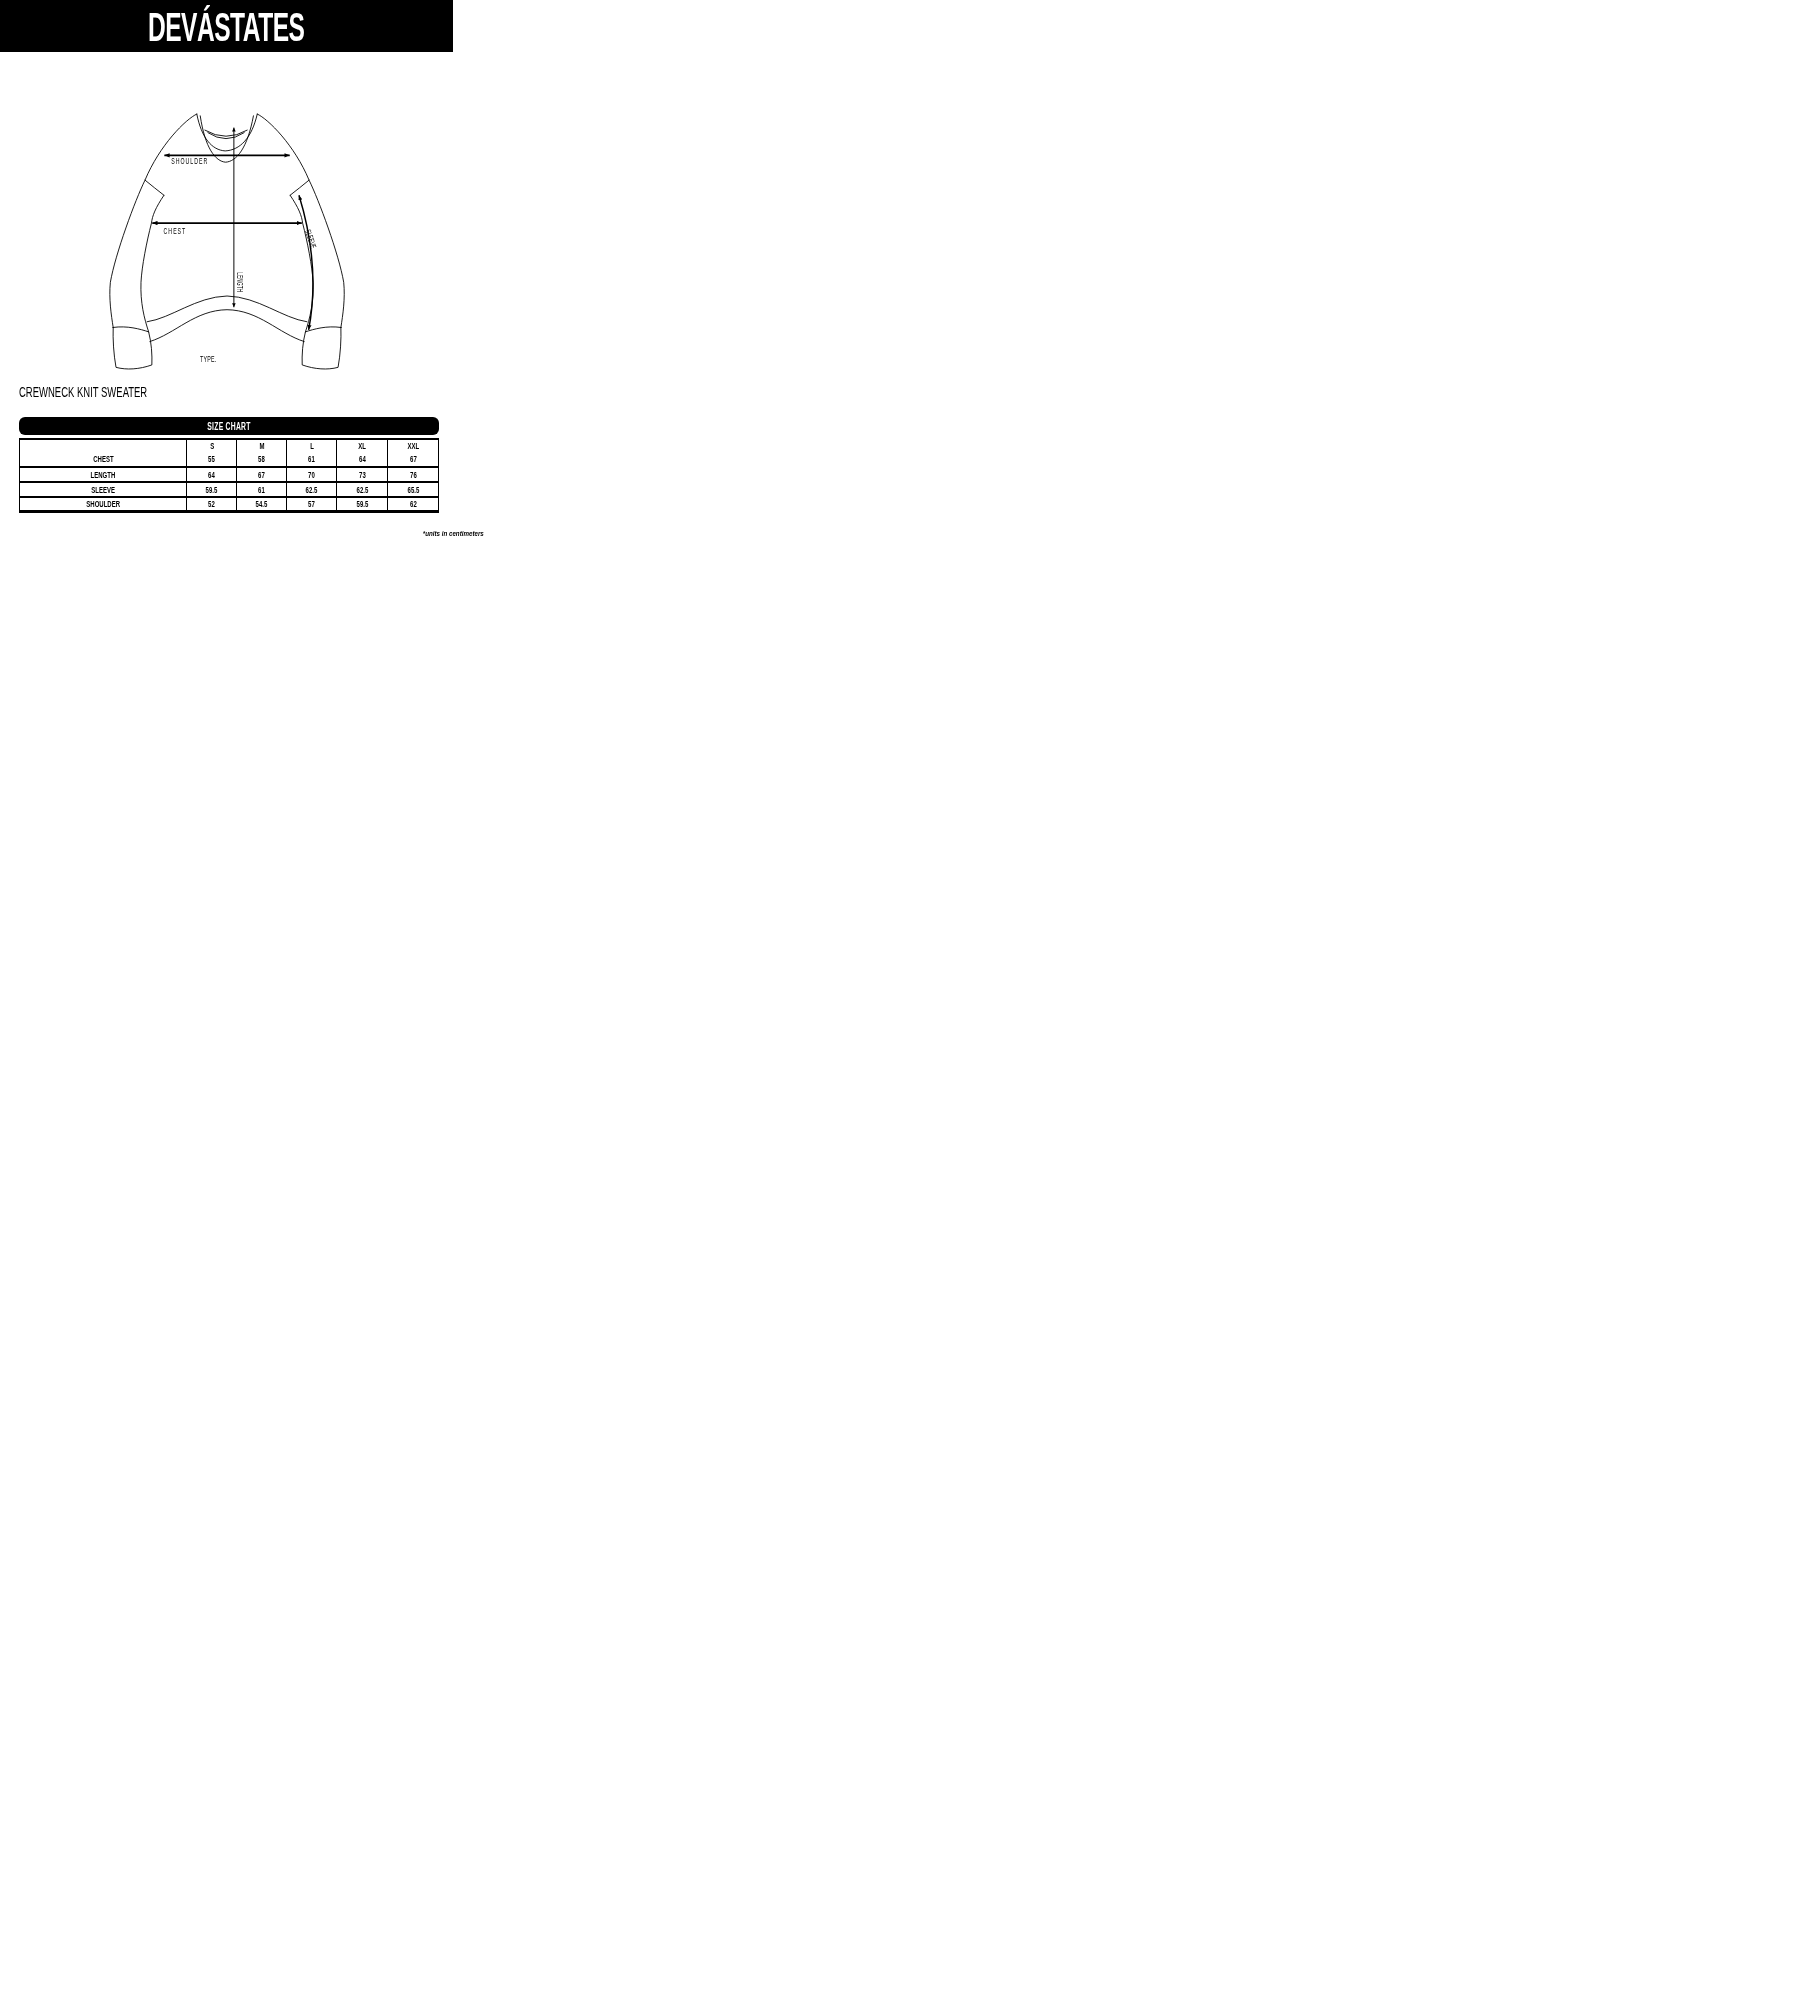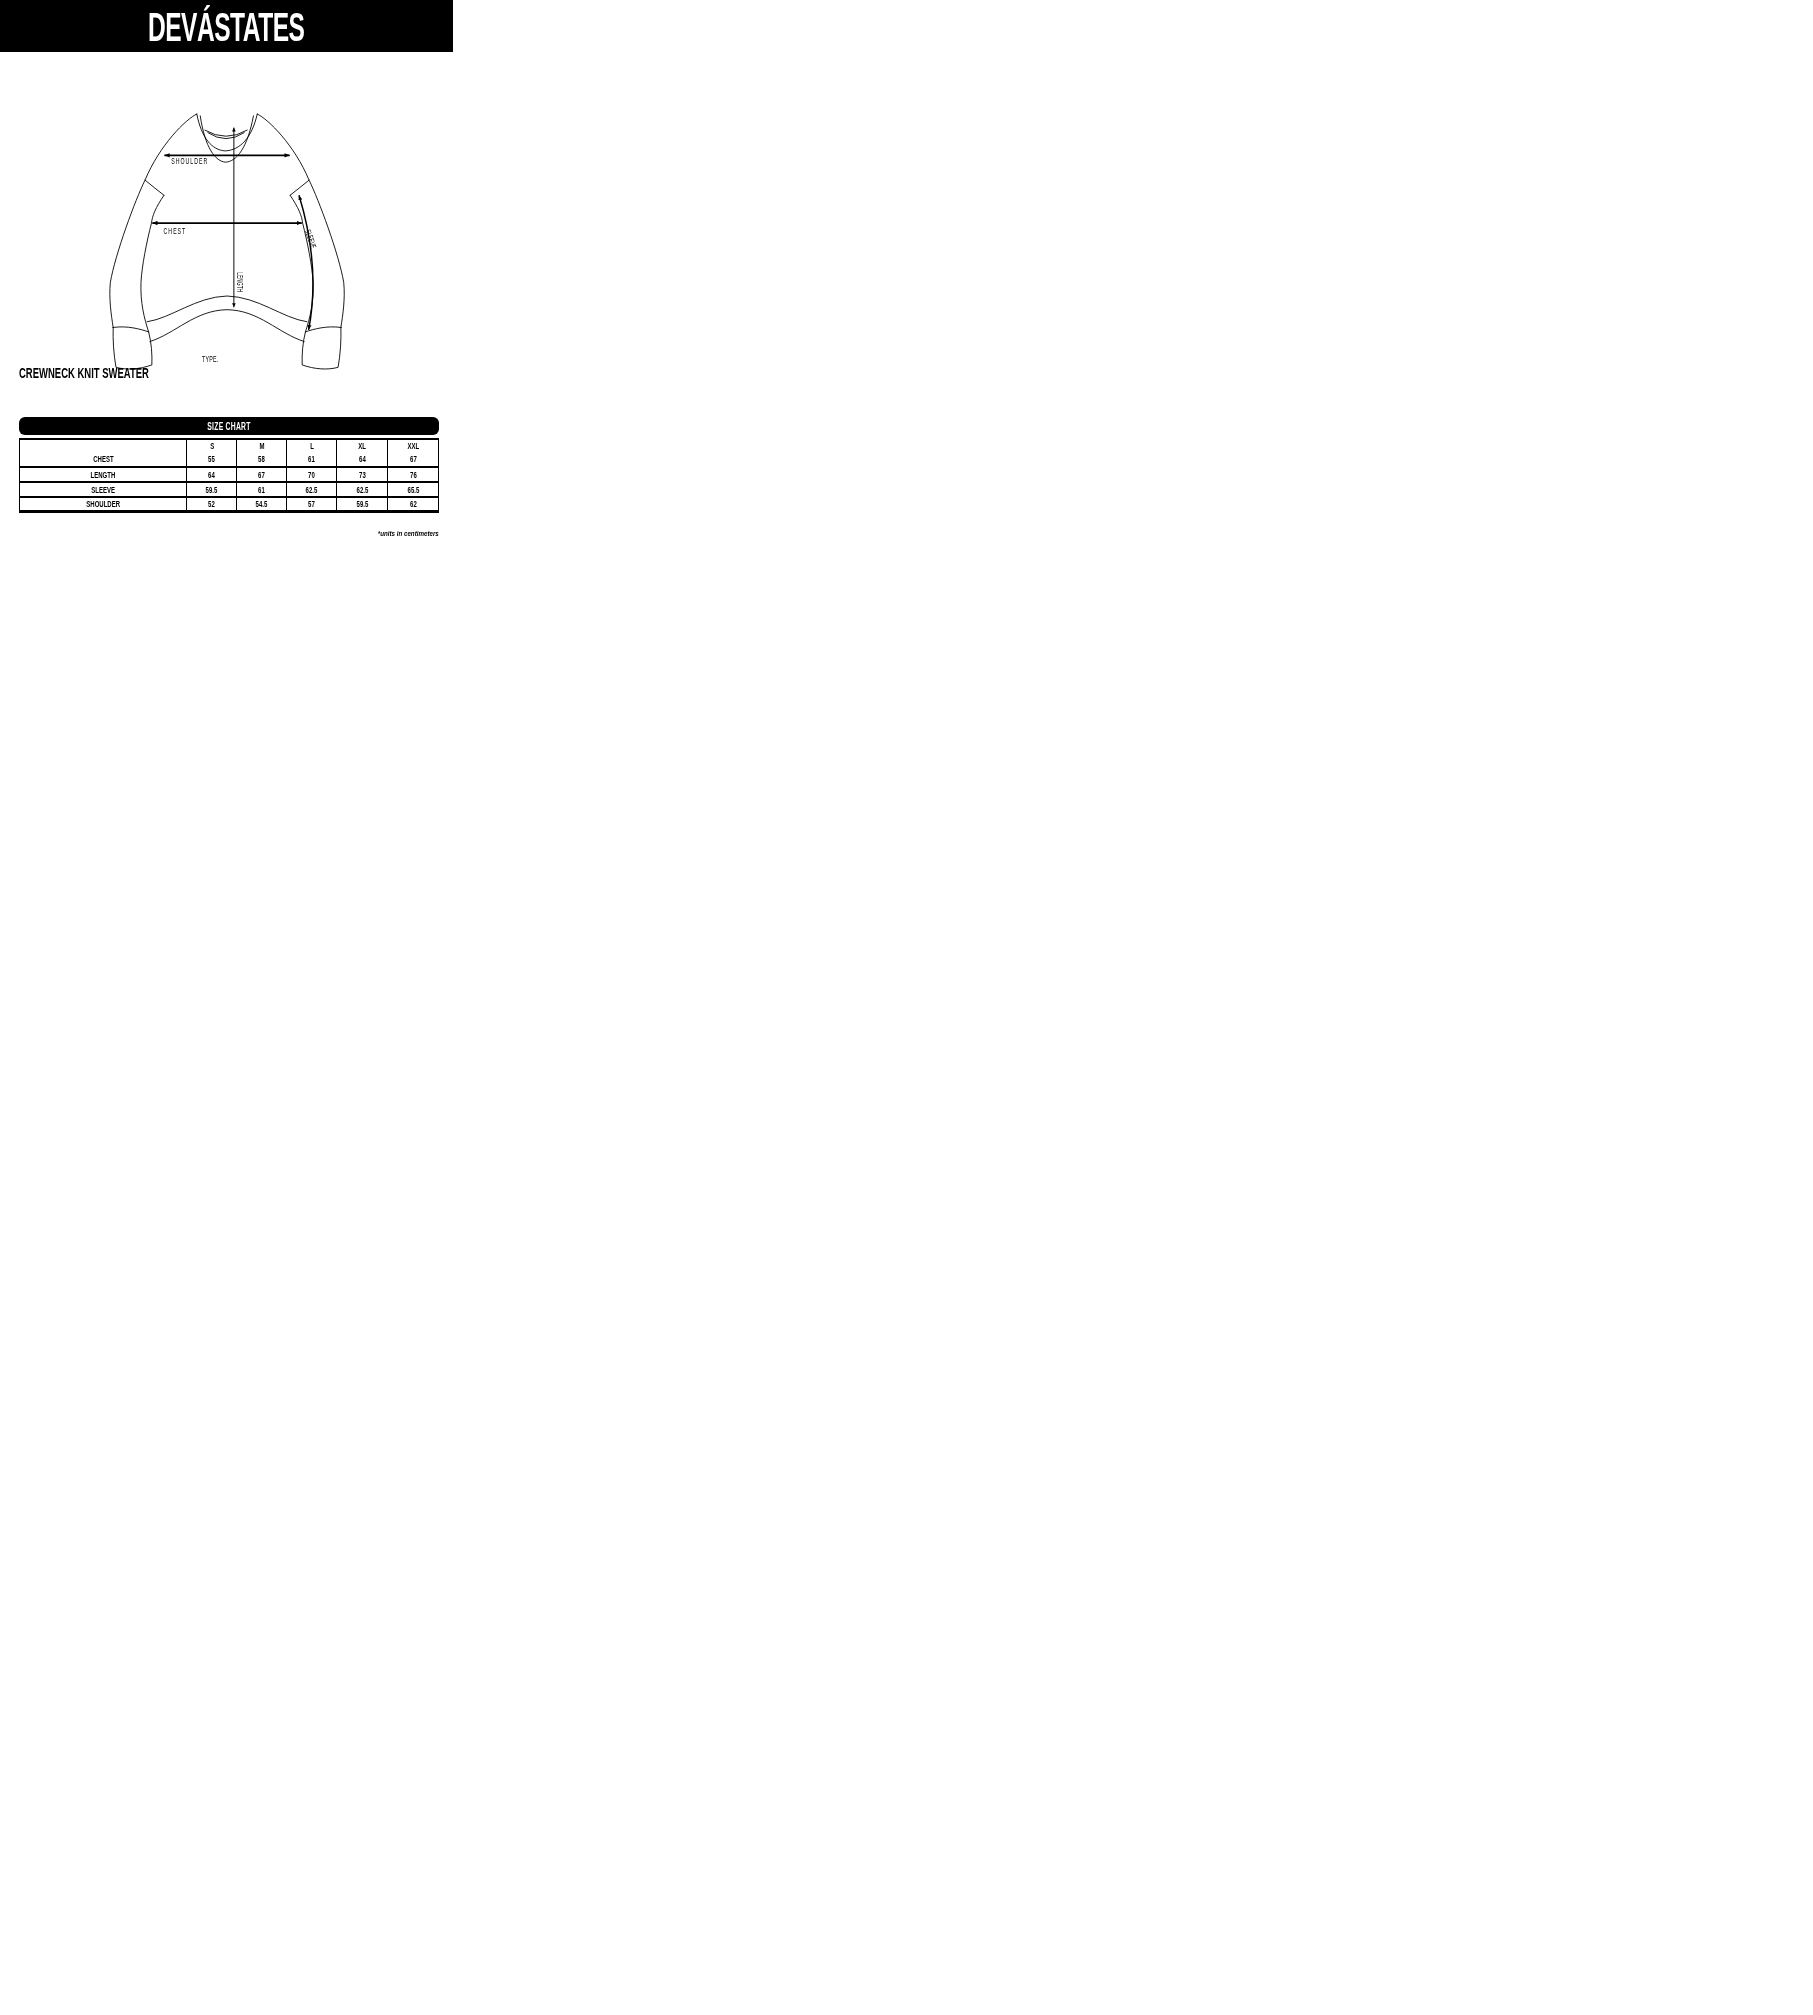--- a/index.html
+++ b/index.html
@@ -1,38 +1,38 @@
 <!DOCTYPE html>
 <html style="font-size:6.4px"><head>
 <meta charset="utf-8">
 <style>
   html,body{margin:0;padding:0;background:#ffffff;}
   .page{
     position:relative;width:453px;height:549px;background:#ffffff;
-    font-family:"Liberation Sans",sans-serif;color:#000;overflow:hidden;
+    font-family:"Liberation Sans",sans-serif;color:#000;overflow:hidden;padding-left:45px;
   }
   
   .header{
     position:absolute;left:0;top:0;width:453px;height:52px;background:#000;
     display:flex;align-items:center;justify-content:center;
   }
   .brand{
     color:#fff;font-weight:bold;font-size:39px;line-height:1;letter-spacing:-0.8px;
     display:inline-block;transform:scale(0.63,1.06);transform-origin:center;white-space:nowrap;
   }
   
   .diagram{position:absolute;left:91px;top:109px;width:262px;height:266px;}
   .measure-label{font-family:"Liberation Sans",sans-serif;font-size:21px;letter-spacing:4px;fill:#000;}
   .measure-label-tight{font-family:"Liberation Sans",sans-serif;font-size:21px;letter-spacing:1px;fill:#000;}
   
   .type-block{position:absolute;left:19.3px;top:355px;text-align:right;}
   .cond{display:inline-block;transform:scaleX(0.62);transform-origin:left center;white-space:nowrap;}
   .cond-c{display:inline-block;transform:scaleX(0.62);transform-origin:center;white-space:nowrap;}
   .type-label{font-size:8.5px;font-weight:normal;letter-spacing:0.4px;line-height:1.1;}
-  .type-value{font-size:15.3px;font-weight:bold;letter-spacing:0;line-height:1.1;margin-top:1px;}
+  .type-value{font-size:15.3px;font-weight:normal;letter-spacing:0;line-height:1.1;margin-top:20px;}
   
   .sizechart-bar{
     position:absolute;left:19.3px;top:417px;width:420px;height:18px;background:#000;
     display:flex;align-items:center;justify-content:center;border-radius:6px;
   }
   .sizechart-title{color:#fff;font-size:11px;font-weight:bold;letter-spacing:0.4px;}
   
   .size-table{
     position:absolute;left:19.3px;top:438px;width:420px;
     border-collapse:collapse;table-layout:fixed;

